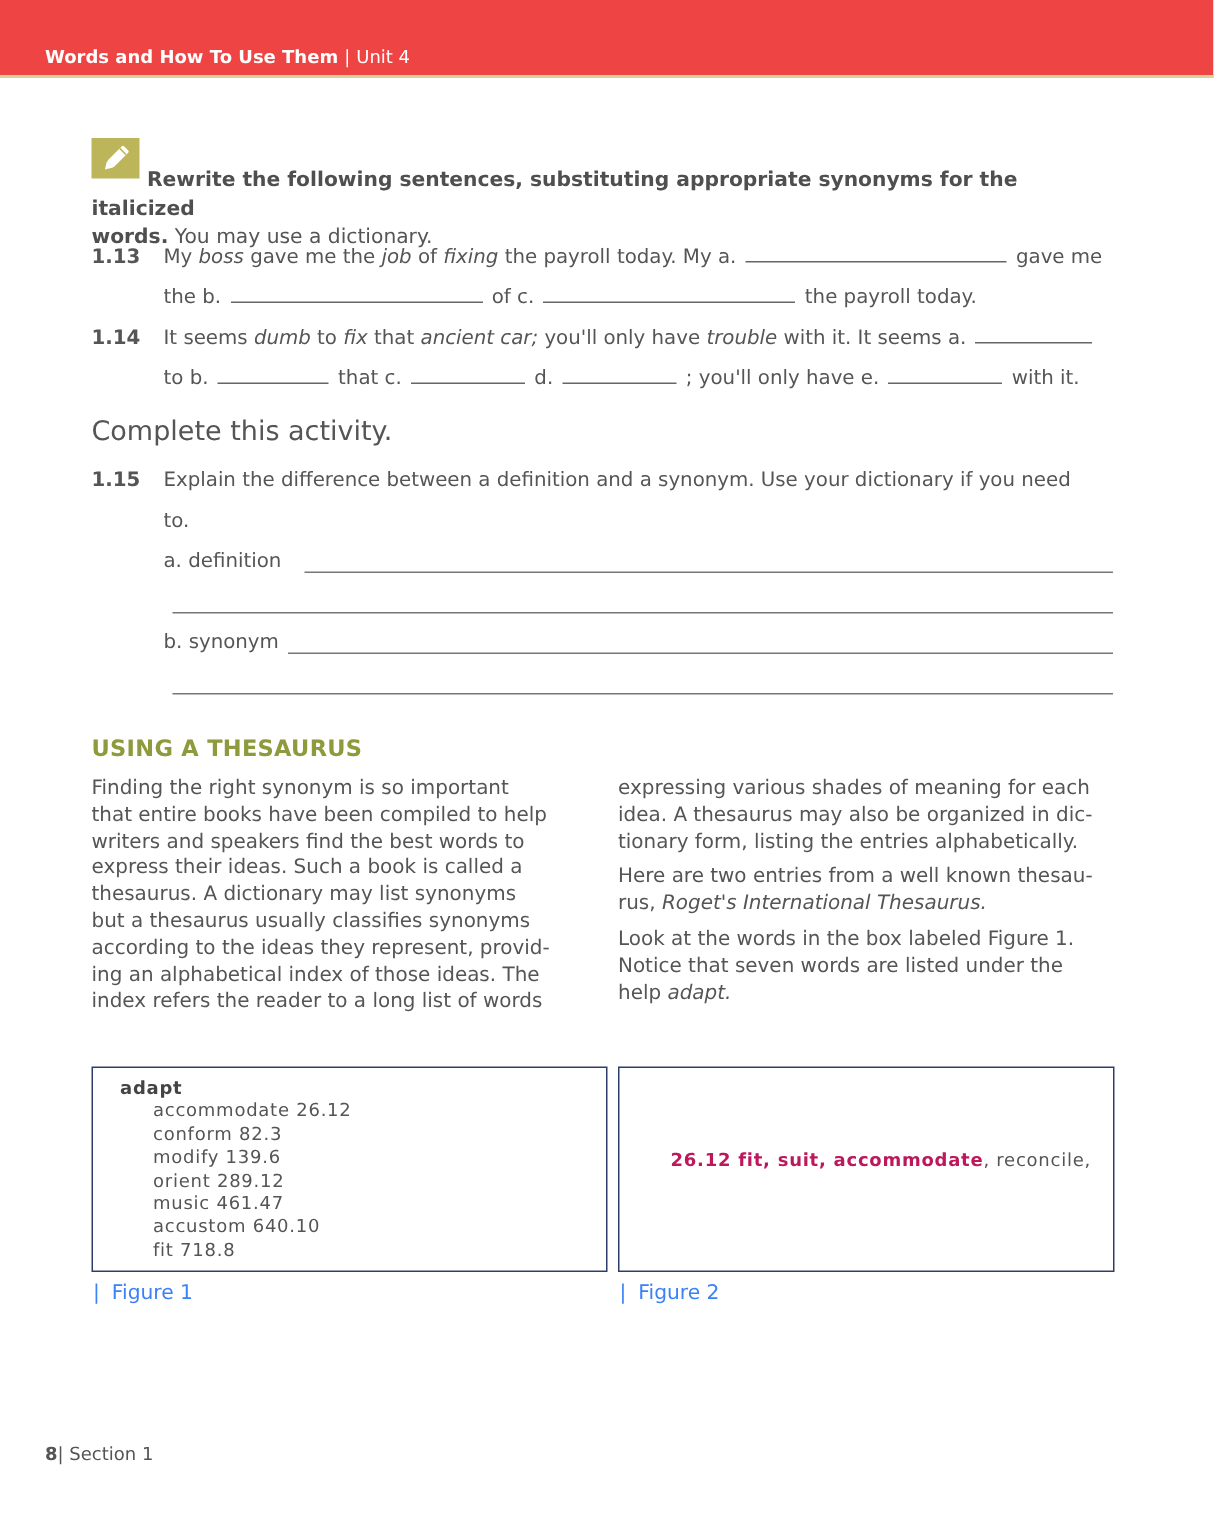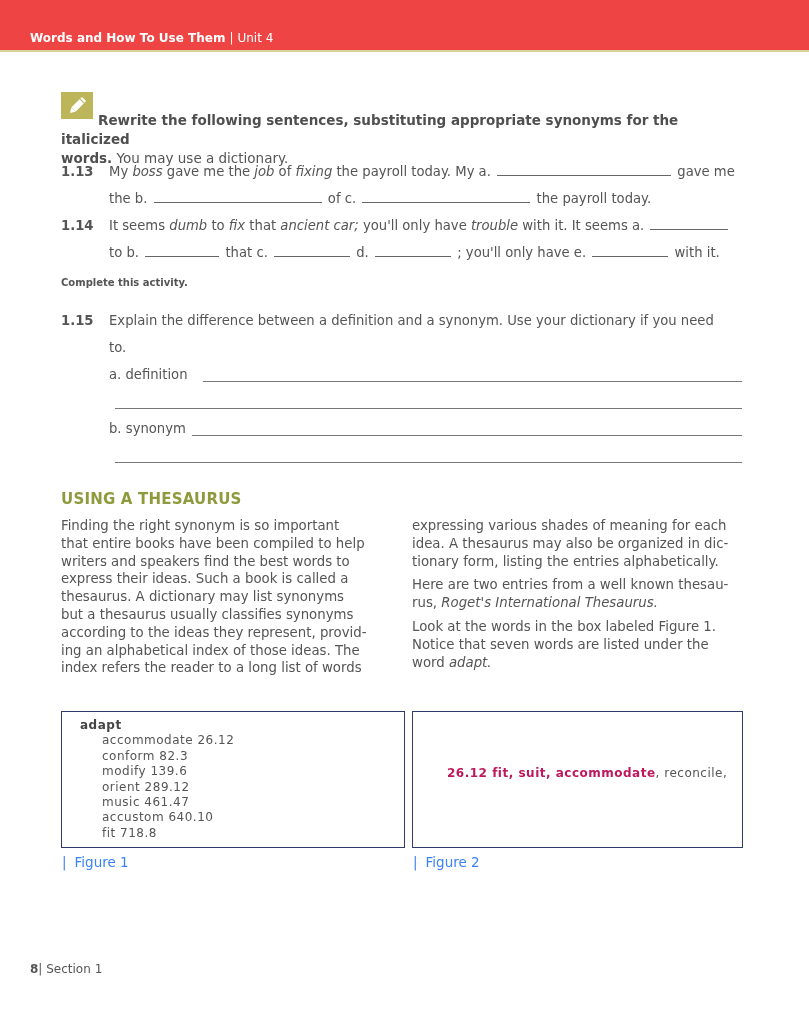--- a/index.html
+++ b/index.html
@@ -30,21 +30,21 @@
     .instr .b { font-weight: bold; color: #4f4f4f; }
     .instr .indent { display: inline-block; width: 37px; }
 
     .q-row { position: absolute; left: 61px; font-size: 13.2px; color: #555; white-space: nowrap; }
     .q-num { position: absolute; left: 0; font-weight: bold; color: #555; }
     .q-text { position: absolute; left: 48px; }
     .q-text i { font-style: italic; }
     .blank { display: inline-block; border-bottom: 1px solid #666; vertical-align: baseline; height: 1px; margin: 0 2px; }
 
     .activity-title {
-      position: absolute; left: 61px; top: 277px; font-size: 10px; font-weight: bold; color: #555;
+      position: absolute; left: 61px; top: 277px; font-size: 18px; font-weight: normal; color: #555;
     }
 
     .line { position: absolute; height: 1px; background: #777; }
 
     .section-title {
       position: absolute; left: 61px; top: 490px; font-size: 15px; font-weight: bold; color: #8e9a3c;
       letter-spacing: 0.2px;
     }
 
     .col {
@@ -170,21 +170,21 @@
     <span>idea. A thesaurus may also be organized in dic-</span><br>
     <span>tionary form, listing the entries alphabetically.</span>
   </p>
   <p>
     <span>Here are two entries from a well known thesau-</span><br>
     <span>rus, </span><i>Roget's International Thesaurus.</i>
   </p>
   <p>
     <span>Look at the words in the box labeled Figure 1.</span><br>
     <span>Notice that seven words are listed under the</span><br>
-    <span>word </span><i>adapt.</i>
+    <span>help </span><i>adapt.</i>
   </p>
 </div>
 
 <div class="fig-box" style="left:61px; top:711px; width:344px; height:137px;">
   <div class="fig1-inner">
     <div class="head">adapt</div>
     <div class="entry">accommodate 26.12</div>
     <div class="entry">conform 82.3</div>
     <div class="entry">modify 139.6</div>
     <div class="entry">orient 289.12</div>

